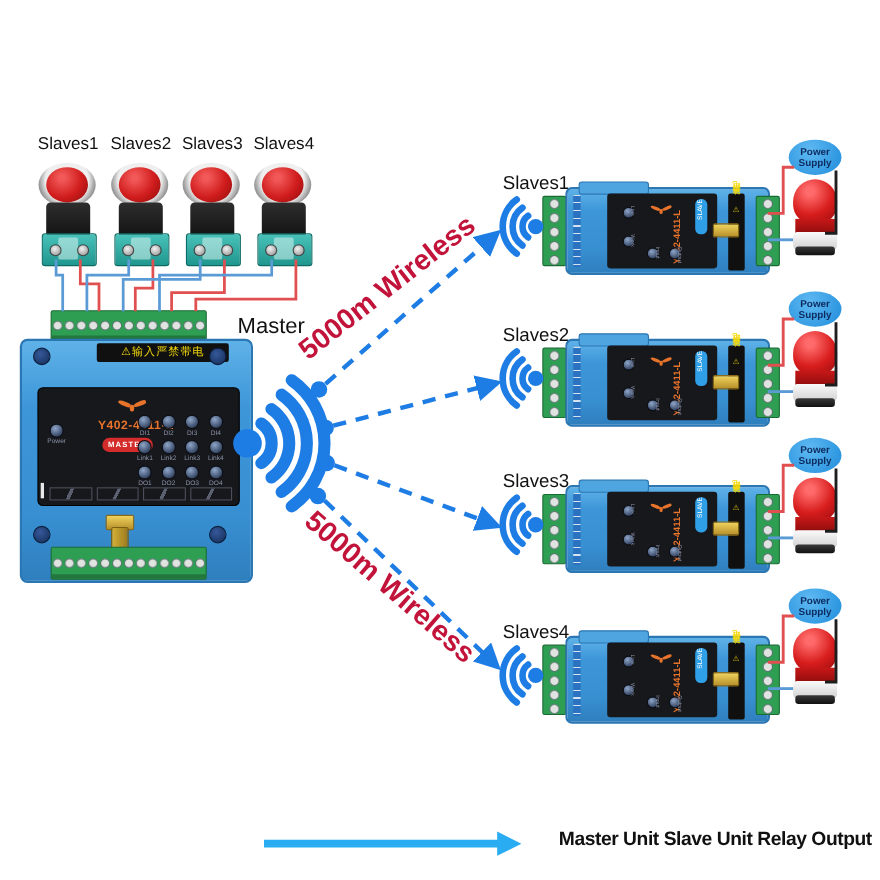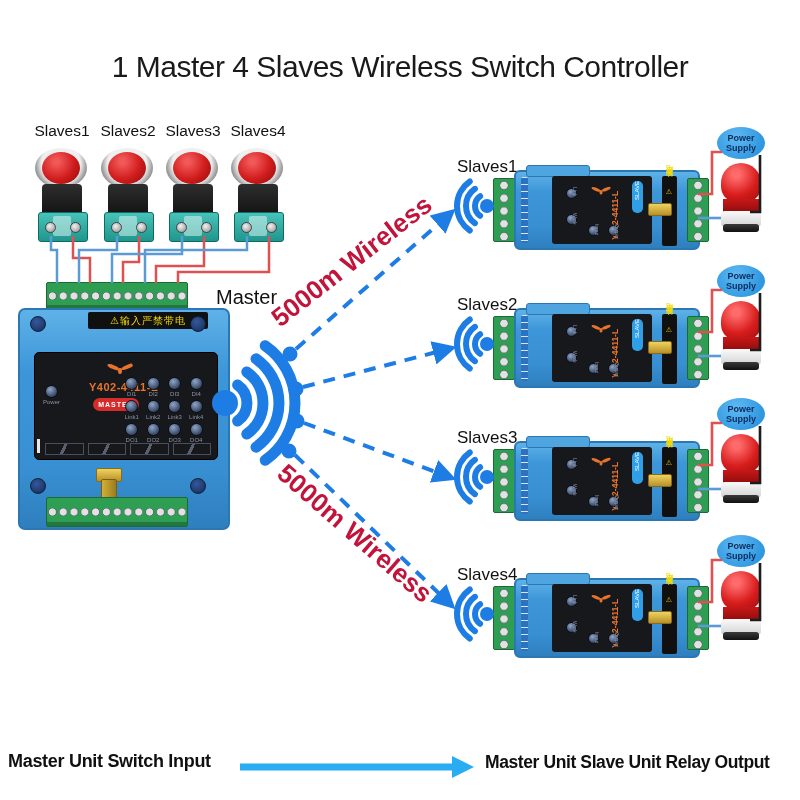--- a/index.html
+++ b/index.html
@@ -99,21 +99,20 @@
   .foot{font-weight:bold;color:#101010;font-size:18px;letter-spacing:-0.3px;}
   .foot-r{font-size:17.5px;letter-spacing:-0.4px;}
   .foot-c{font-size:15.5px;letter-spacing:-0.2px;text-align:center;}
   svg.overlay{position:absolute;left:0;top:0;pointer-events:none;}
 </style>
 </head>
 <body>
 
 <div class="page">
 
-  <div class="abs title">1 Master 4 Slaves Wireless Switch Controller</div>
 
   <div class="abs btn-label" style="left:29px">Slaves1</div>
   <div class="abs btn-label" style="left:95px">Slaves2</div>
   <div class="abs btn-label" style="left:160px">Slaves3</div>
   <div class="abs btn-label" style="left:225px">Slaves4</div>
 
   <div class="abs pbtn" style="left:34px">
     <div class="chrome"></div>
       <div class="cap"></div>
     <div class="pbody"></div>
@@ -483,16 +482,15 @@
 
     <text transform="translate(357,268) rotate(-38)" text-anchor="middle" font-size="26" font-weight="bold" fill="#C2143A" font-family="Liberation Sans, sans-serif">5000m Wireless</text>
     <text transform="translate(349,540) rotate(41)" text-anchor="middle" font-size="26" font-weight="bold" fill="#C2143A" font-family="Liberation Sans, sans-serif">5000m Wireless</text>
 
     <g>
       <line x1="240" y1="767" x2="454" y2="767" stroke="#29ACF2" stroke-width="7"></line>
       <polygon points="452,756 452,778 474,767" fill="#29ACF2"></polygon>
     </g>
   </svg>
 
-  <div class="abs foot" style="left:8px;top:751px">Master Unit Switch Input</div>
-  <div class="abs foot foot-r" style="left:485px;top:752px">Master Unit Slave Unit Relay Output</div>
+  <div class="abs foot foot-r" style="left:508px;top:752px">Master Unit Slave Unit Relay Output</div>
 
 </div>
 
 </body></html>

